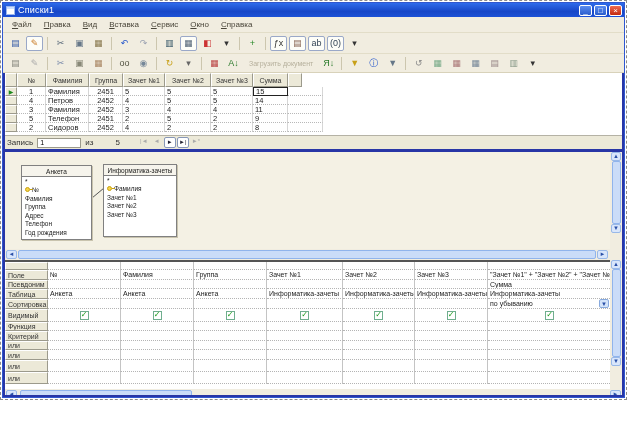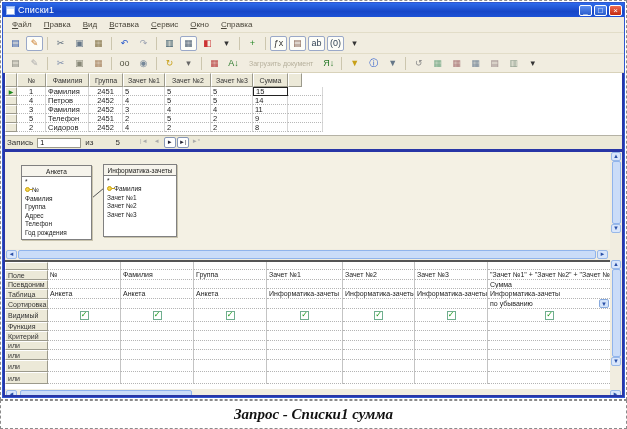--- a/index.html
+++ b/index.html
@@ -446,14 +446,13 @@
           <span class="sc-btn">◄</span>
           <span class="sc-thumb" style="width:172px;margin-left:2px"></span>
           <span style="flex:1"></span>
           <span class="sc-btn">►</span>
         </div>
 
       </div>
     </div>
   </div>
 
-  <div id="caption">Запрос - Списки1 сумма</div>
 </div>
 
 </body></html>

